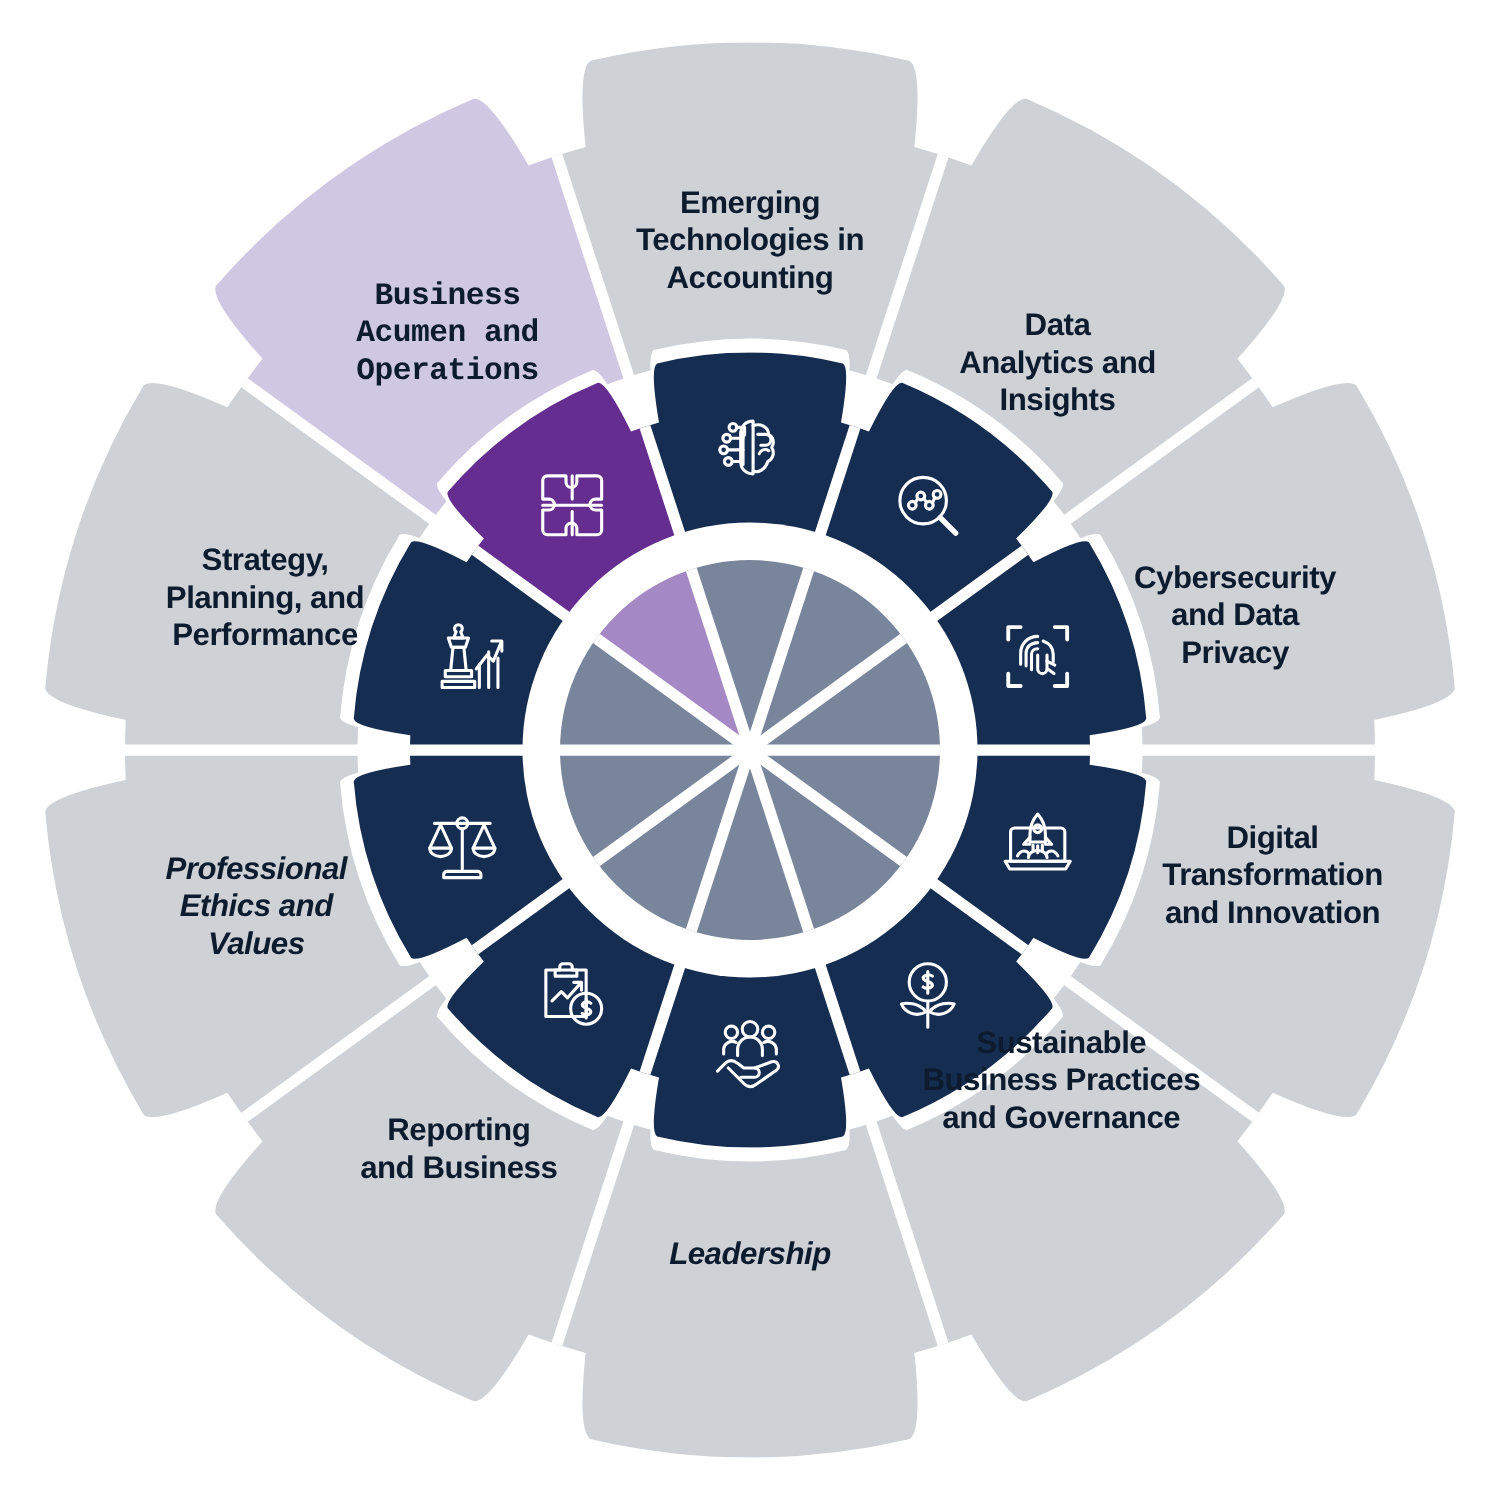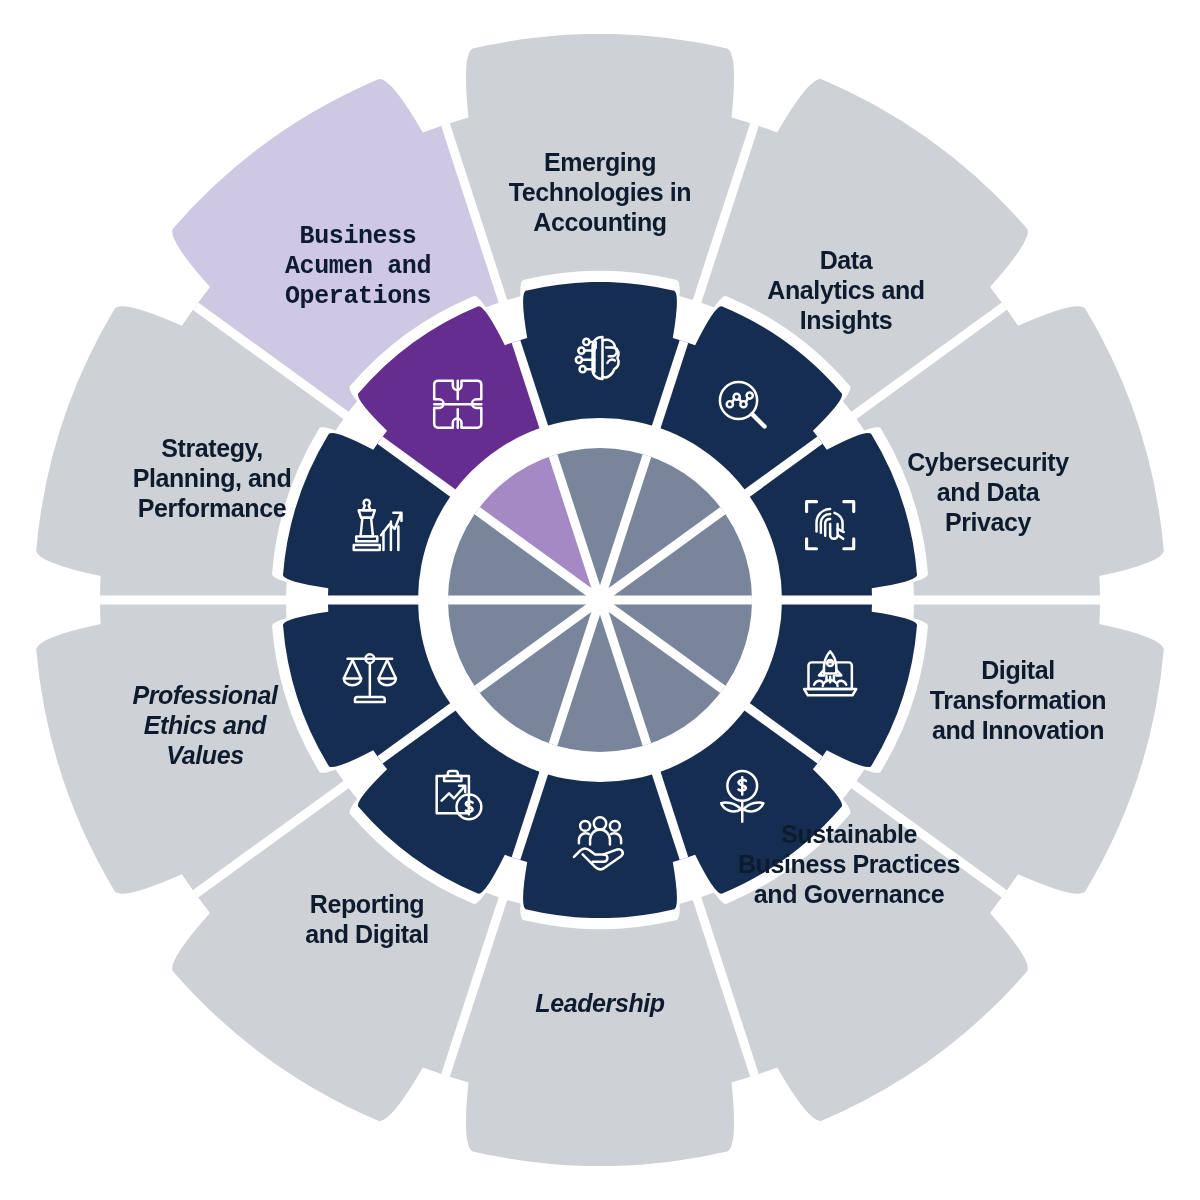--- a/index.html
+++ b/index.html
@@ -242,21 +242,21 @@
 and Data
 Privacy</div>
       <div class="outer-label" style="left: 993px; top: 700px; margin-left: 25px;">Digital
 Transformation
 and Innovation</div>
       <div class="outer-label" style="left: 849px; top: 864px;">Sustainable
 Business Practices
 and Governance</div>
       <div class="outer-label" style="left: 600px; top: 1003px; font-style: italic;">Leadership</div>
       <div class="outer-label" style="left: 367px; top: 919px;">Reporting
-and Digital</div>
+and Business</div>
       <div class="outer-label" style="left: 205px; top: 725px; font-style: italic;">Professional
 Ethics and
 Values</div>
       <div class="outer-label" style="left: 212px; top: 478px;">Strategy,
 Planning, and
 Performance</div>
       <div class="outer-label" style="left: 358px; top: 267px; font-family: Liberation Mono, monospace;">Business
 Acumen and
 Operations</div>
     </div>

